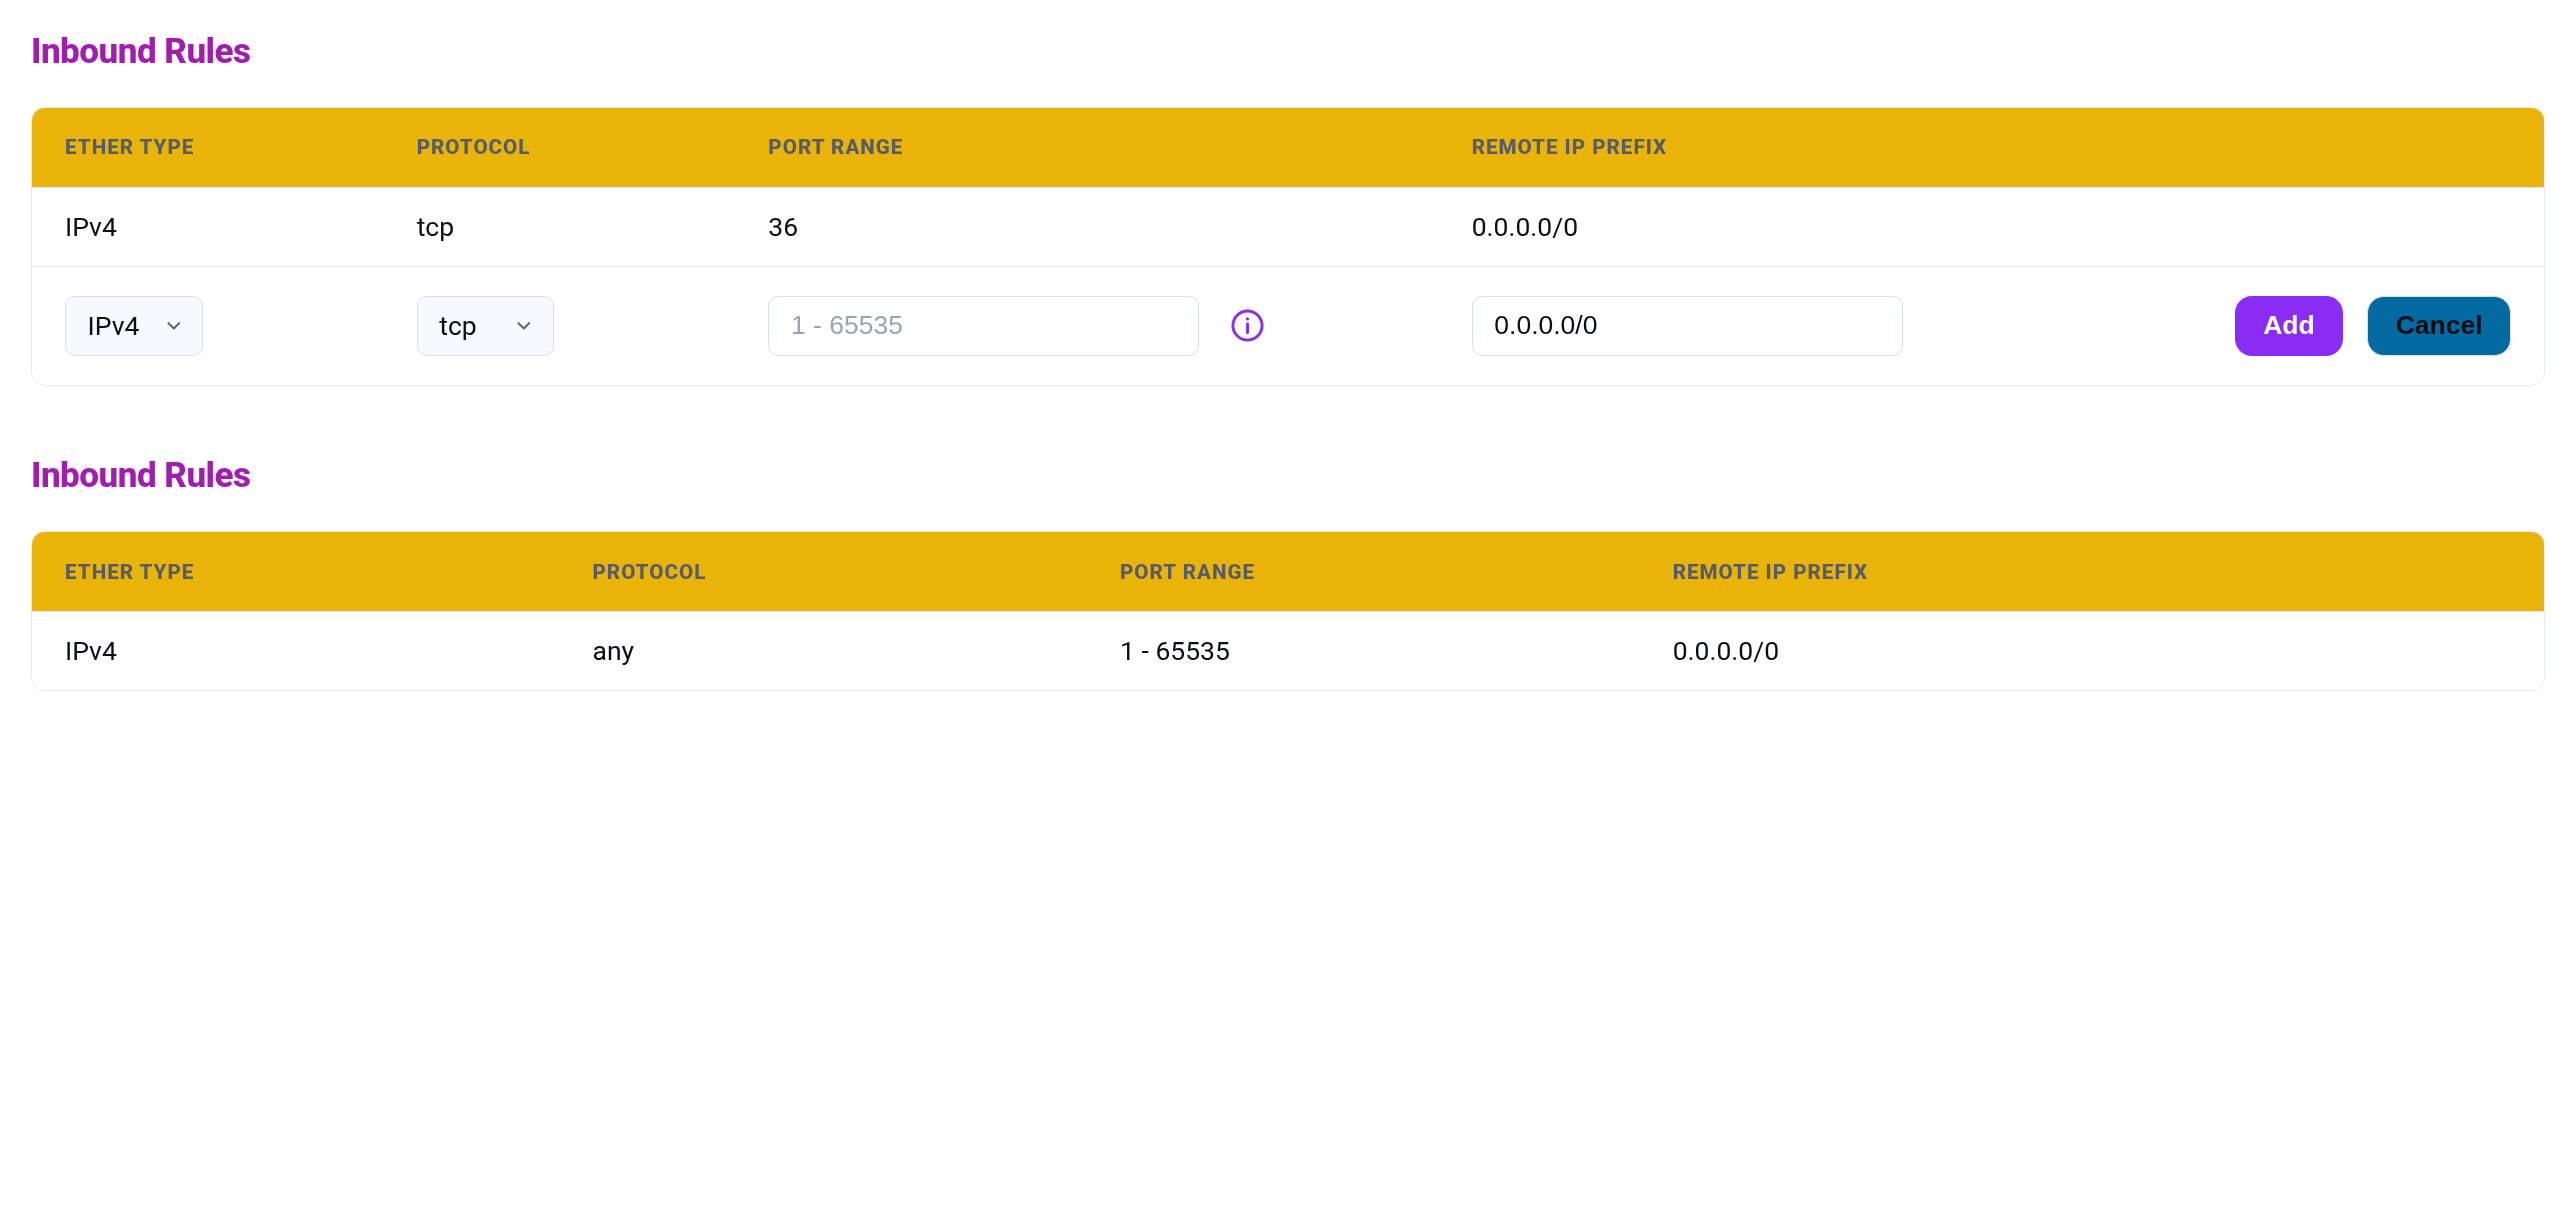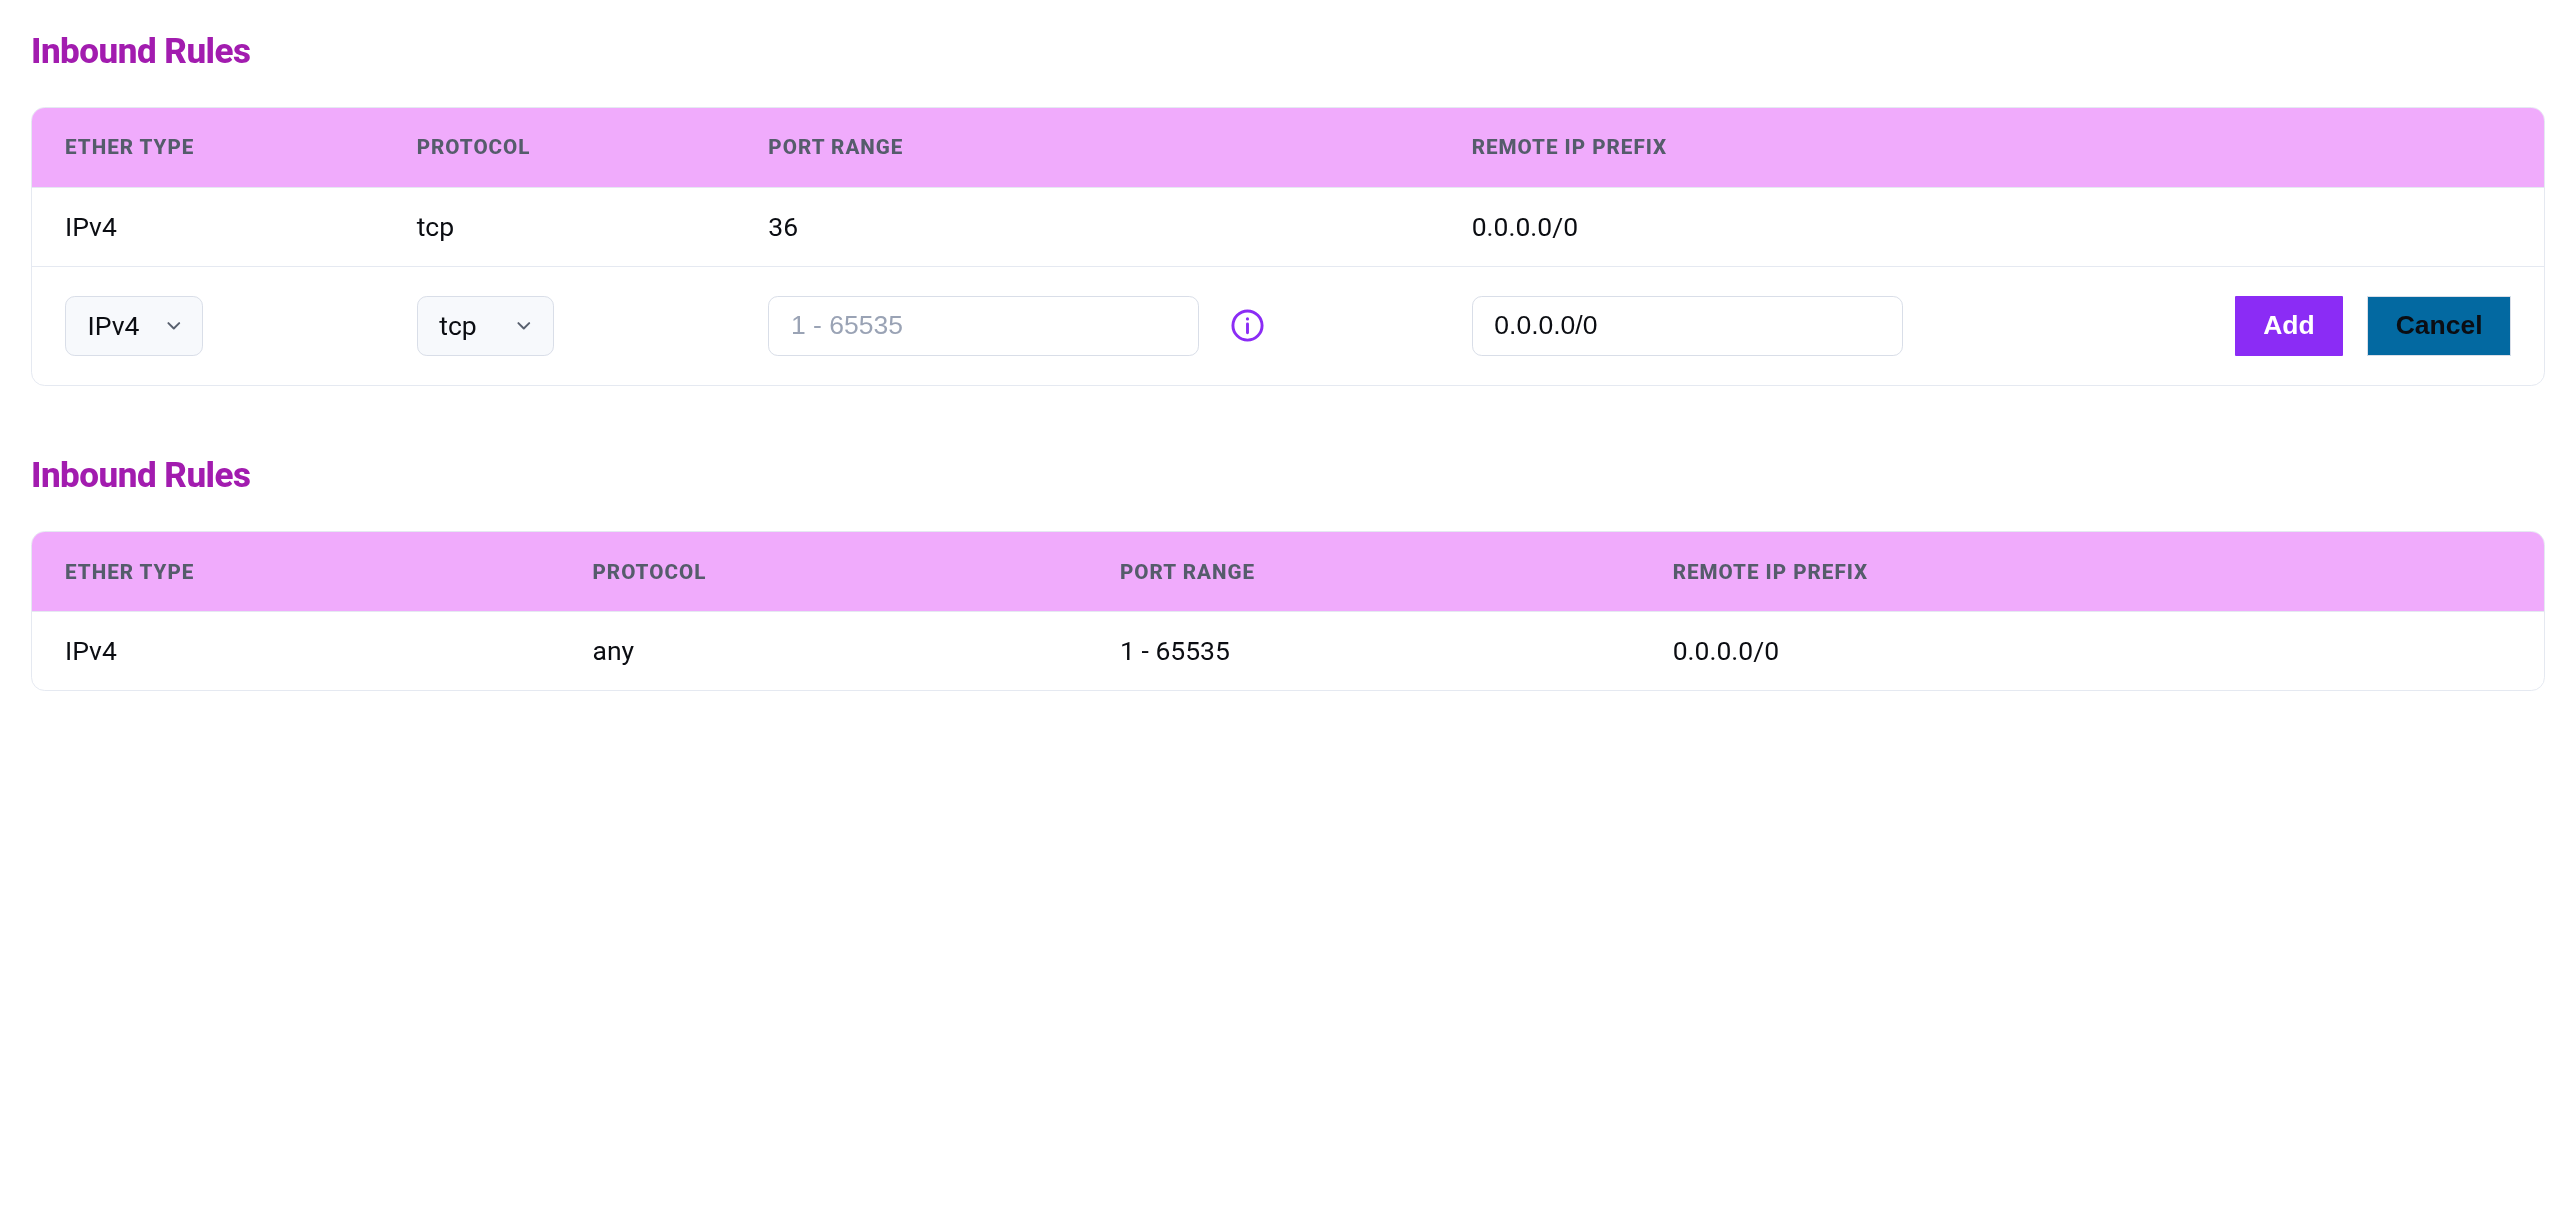--- a/index.html
+++ b/index.html
@@ -21,21 +21,21 @@
       border: 1px solid #e5e9f1;
       border-radius: 13.7px;
       overflow: hidden;
       margin-bottom: 69px;
     }
     table {
       width: 100%;
       border-collapse: collapse;
       font-size: 25.5px;
     }
-    thead tr { background: #f0abfc; }
+    thead tr { background: #eab308; }
     th {
       text-align: left;
       padding: 27.4px 33px;
       font-size: 20.6px;
       font-weight: 800;
       letter-spacing: 1px;
       color: #555c6b;
     }
     tbody tr { border-top: 1px solid #e5e9f1; }
     td {
@@ -75,21 +75,21 @@
     .info-icon {
       display: inline-flex;
       align-items: center;
       justify-content: center;
     }
     .actions-cell { text-align: right; white-space: nowrap; }
     .btn {
       display: inline-flex;
       align-items: center;
       justify-content: center;
-      border-radius: 1px;
+      border-radius: 17px;
       font-size: 26.5px;
       font-weight: 600;
       padding: 13.7px 27.4px;
       cursor: pointer;
       border: 1px solid transparent;
     }
     .btn-primary {
       background: #8b2cf5;
       color: #ffffff;
     }

